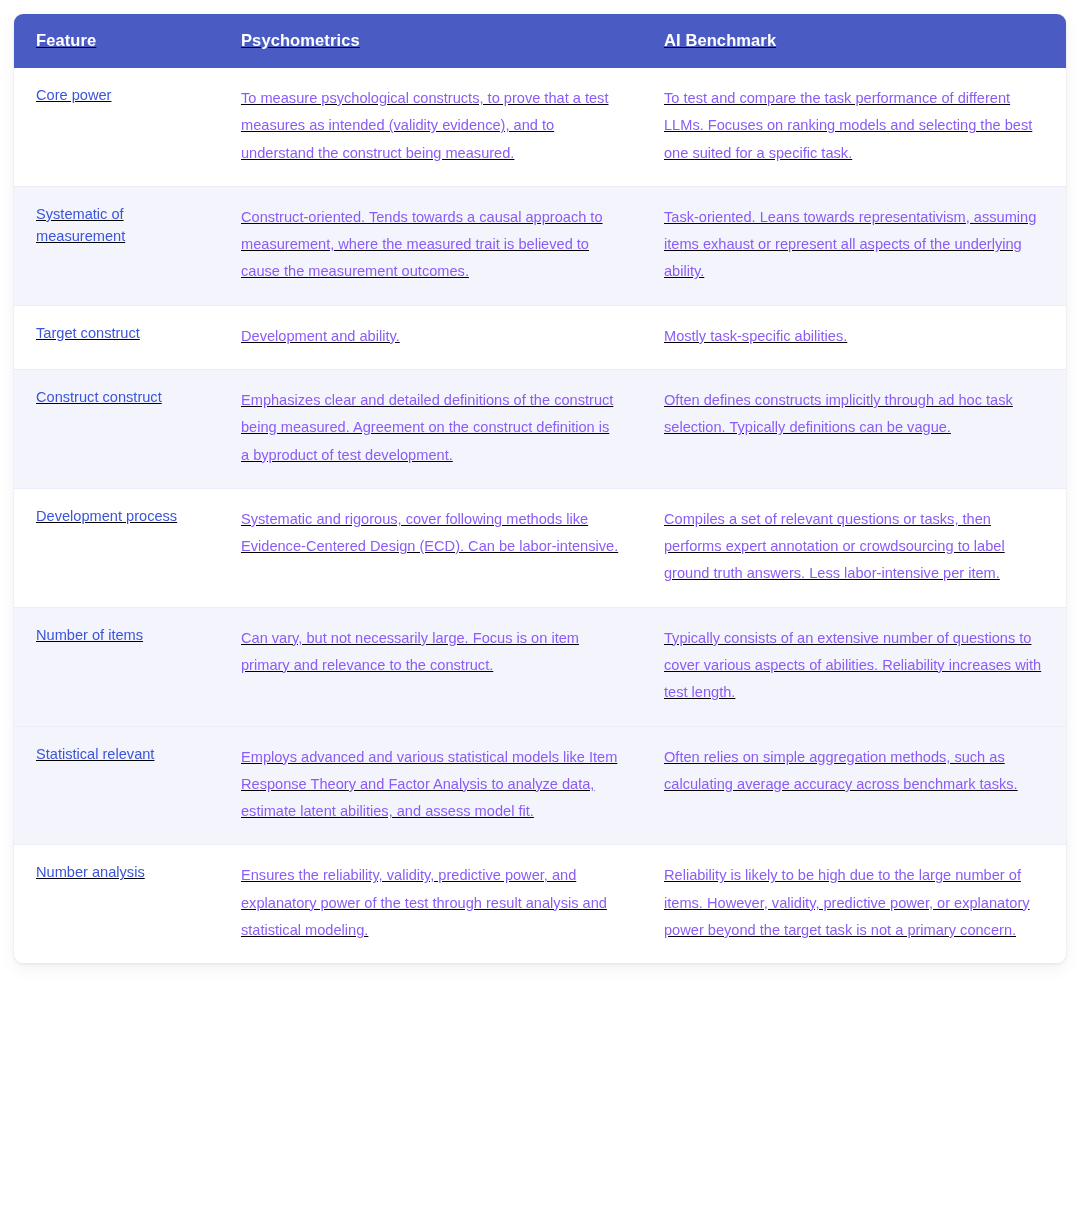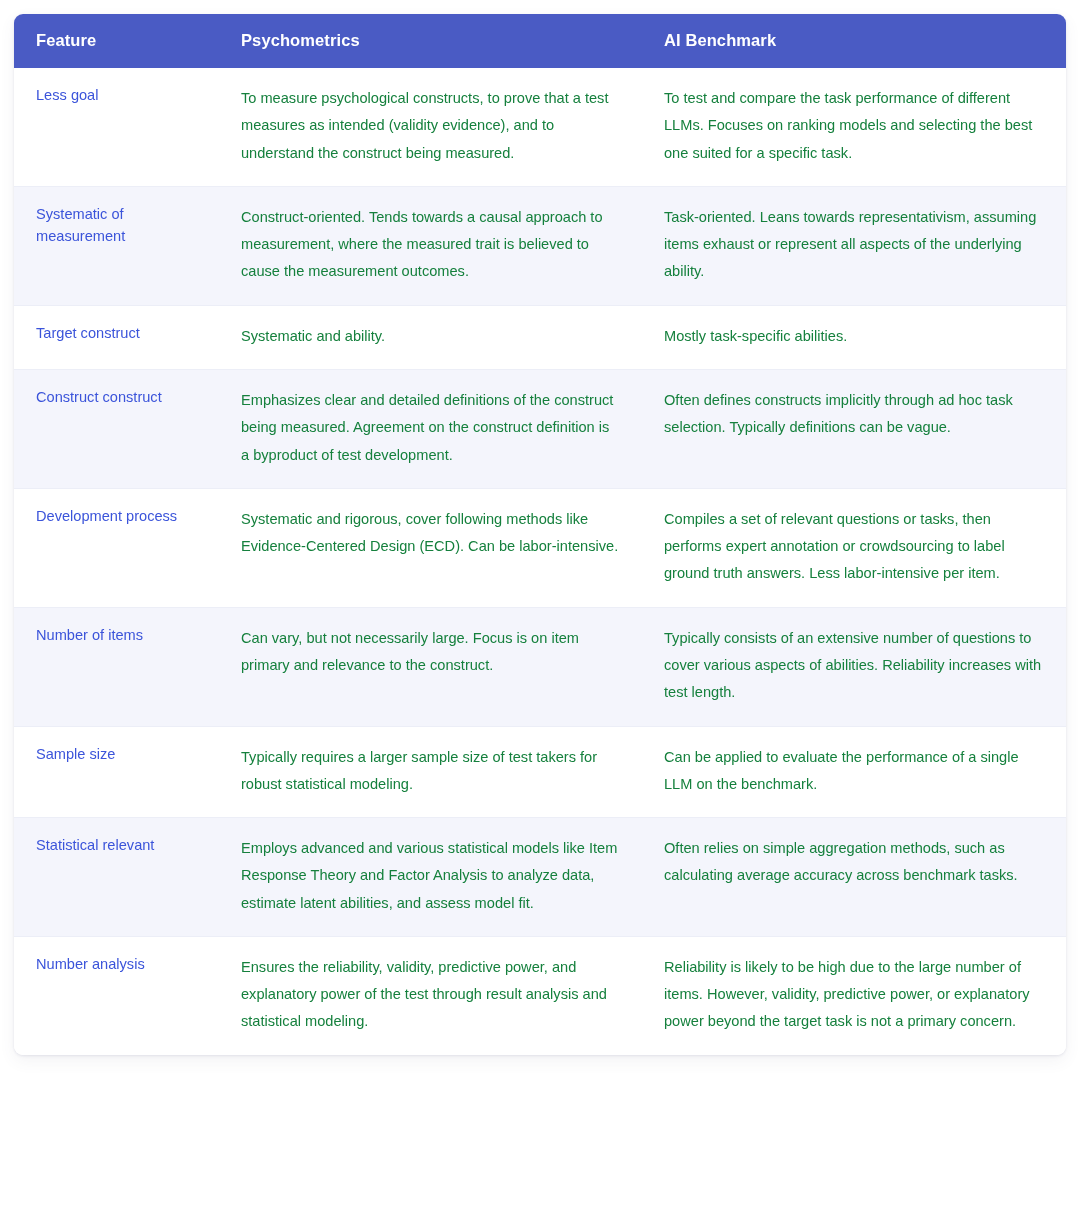--- a/index.html
+++ b/index.html
@@ -11,20 +11,21 @@
     font-family: "Liberation Sans", sans-serif;
   }
 
   .page {
     width: 1080px;
     height: 1207px;
     background: #ffffff;
     padding: 14px 14px 17px 14px;
     display: flex;
     flex-direction: column;
+    text-decoration: underline;
   }
 
   .table-card {
     width: 1052px;
     background: #ffffff;
     border-radius: 9px;
     overflow: hidden;
     box-shadow: 0 1px 3px rgba(80, 80, 120, 0.13),
                 0 6px 16px rgba(80, 80, 120, 0.07);
   }
@@ -66,21 +67,21 @@
   }
   tbody tr:last-child {
     border-bottom: none;
   }
 
   tbody td {
     vertical-align: top;
     padding: 17px 22px 19px 22px;
     font-size: 14.6px;
     line-height: 1.87;
-    color: #15803d;
+    color: #8b5cf6;
   }
 
   tbody td.feature-cell {
     color: #3b54da;
     font-size: 14.6px;
     line-height: 1.5;
     padding-right: 10px;
   }
 
   .spacer-bottom { height: 18px; }
@@ -98,53 +99,48 @@
       </colgroup>
       <thead>
         <tr>
           <th>Feature</th>
           <th>Psychometrics</th>
           <th>AI Benchmark</th>
         </tr>
       </thead>
       <tbody id="table-body">
           <tr>
-            <td class="feature-cell">Less goal</td>
+            <td class="feature-cell">Core power</td>
             <td>To measure psychological constructs, to prove that a test measures as intended (validity evidence), and to understand the construct being measured.</td>
             <td>To test and compare the task performance of different LLMs. Focuses on ranking models and selecting the best one suited for a specific task.</td>
           </tr>
           <tr class="alt">
             <td class="feature-cell">Systematic of measurement</td>
             <td>Construct-oriented. Tends towards a causal approach to measurement, where the measured trait is believed to cause the measurement outcomes.</td>
             <td>Task-oriented. Leans towards representativism, assuming items exhaust or represent all aspects of the underlying ability.</td>
           </tr>
           <tr>
             <td class="feature-cell">Target construct</td>
-            <td>Systematic and ability.</td>
+            <td>Development and ability.</td>
             <td>Mostly task-specific abilities.</td>
           </tr>
           <tr class="alt">
             <td class="feature-cell">Construct construct</td>
             <td>Emphasizes clear and detailed definitions of the construct being measured. Agreement on the construct definition is a byproduct of test development.</td>
             <td>Often defines constructs implicitly through ad hoc task selection. Typically definitions can be vague.</td>
           </tr>
           <tr>
             <td class="feature-cell">Development process</td>
             <td>Systematic and rigorous, cover following methods like Evidence-Centered Design (ECD). Can be labor-intensive.</td>
             <td>Compiles a set of relevant questions or tasks, then performs expert annotation or crowdsourcing to label ground truth answers. Less labor-intensive per item.</td>
           </tr>
           <tr class="alt">
             <td class="feature-cell">Number of items</td>
             <td>Can vary, but not necessarily large. Focus is on item primary and relevance to the construct.</td>
             <td>Typically consists of an extensive number of questions to cover various aspects of abilities. Reliability increases with test length.</td>
-          </tr>
-          <tr>
-            <td class="feature-cell">Sample size</td>
-            <td>Typically requires a larger sample size of test takers for robust statistical modeling.</td>
-            <td>Can be applied to evaluate the performance of a single LLM on the benchmark.</td>
           </tr>
           <tr class="alt">
             <td class="feature-cell">Statistical relevant</td>
             <td>Employs advanced and various statistical models like Item Response Theory and Factor Analysis to analyze data, estimate latent abilities, and assess model fit.</td>
             <td>Often relies on simple aggregation methods, such as calculating average accuracy across benchmark tasks.</td>
           </tr>
           <tr>
             <td class="feature-cell">Number analysis</td>
             <td>Ensures the reliability, validity, predictive power, and explanatory power of the test through result analysis and statistical modeling.</td>
             <td>Reliability is likely to be high due to the large number of items. However, validity, predictive power, or explanatory power beyond the target task is not a primary concern.</td>

